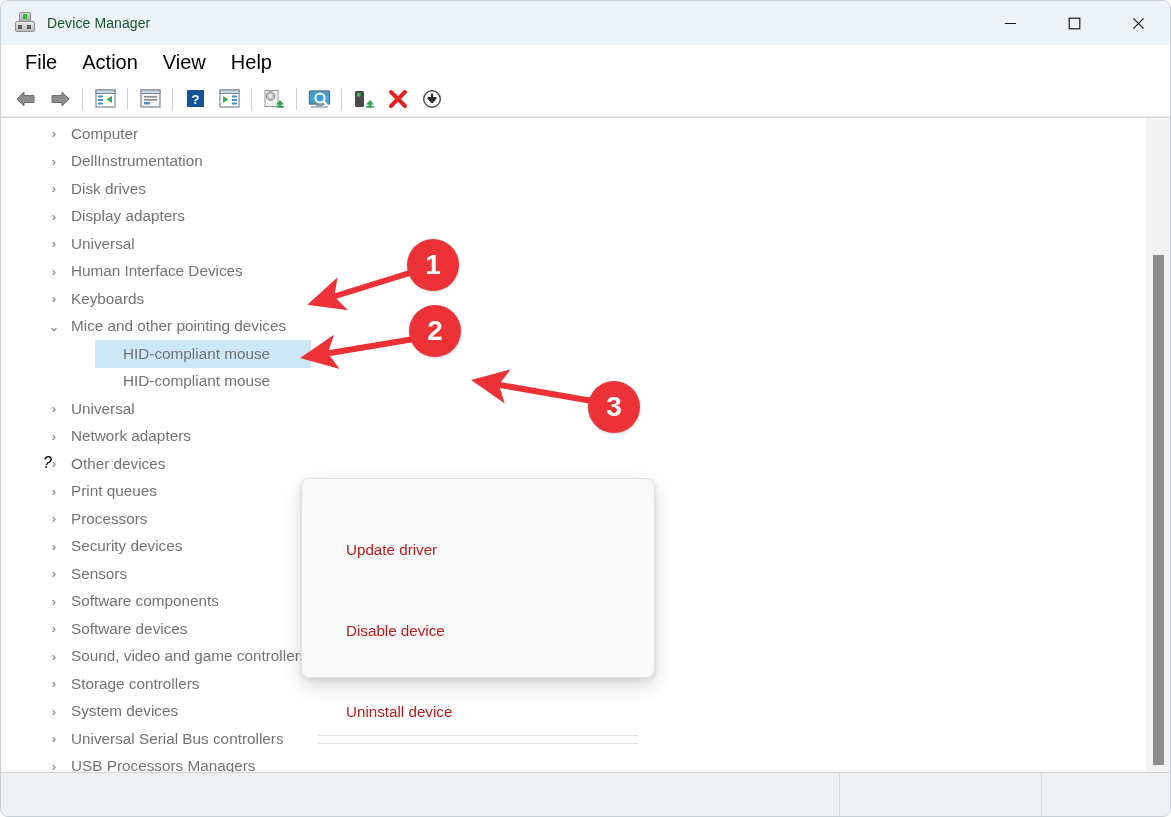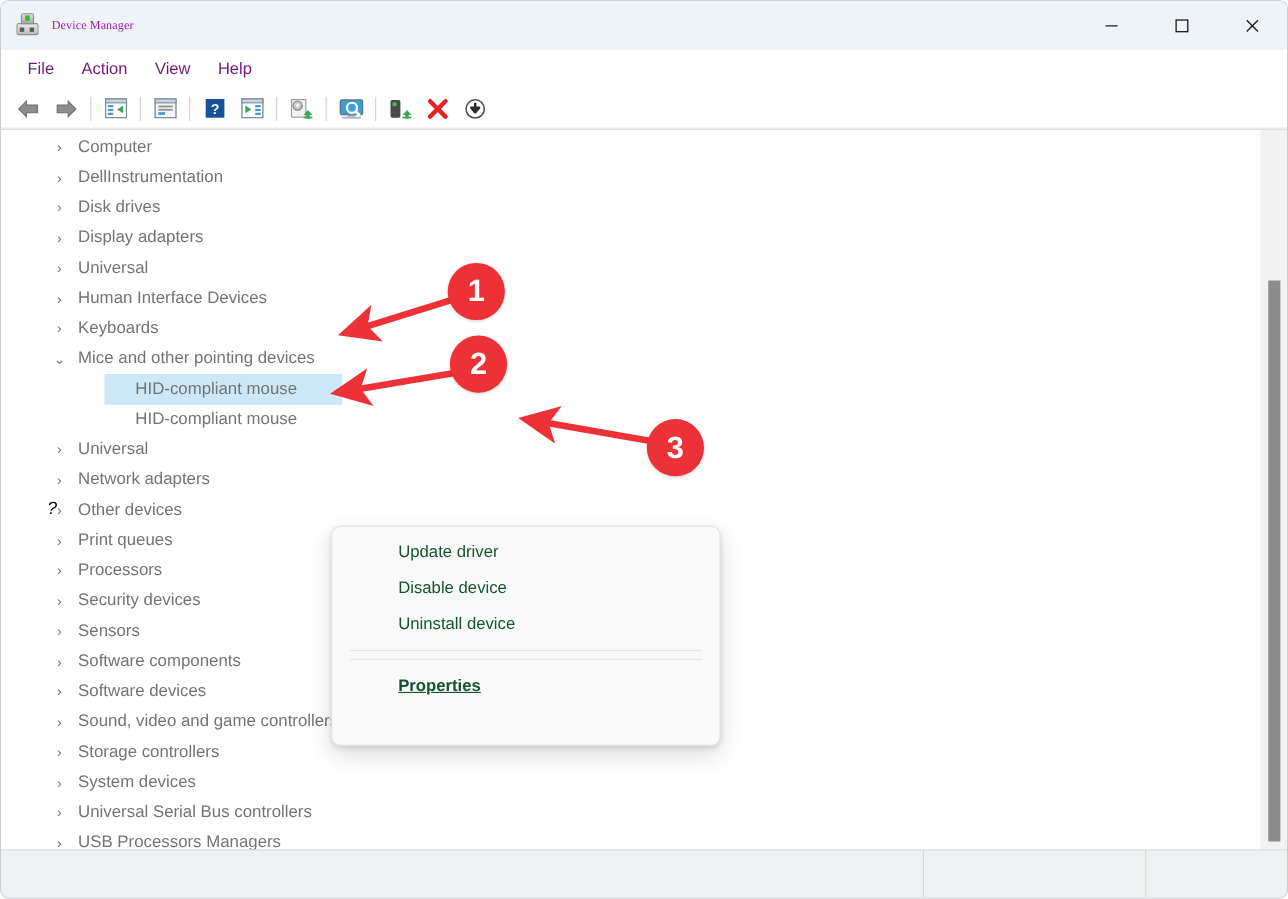--- a/index.html
+++ b/index.html
@@ -71,24 +71,23 @@
   .app-icon .slot1, .app-icon .slot2 {
     position: absolute;
     bottom: 5px;
     width: 4px; height: 4px;
     background: #5d5d5d;
   }
   .app-icon .slot1 { left: 4px; }
   .app-icon .slot2 { left: 13px; }
 
   .title-text {
-    font-size: 11px;
-    color: #a21caf;
+    font-size: 14px;
+    color: #14532d;
     letter-spacing: 0.1px;
-    font-family: Liberation Serif, serif;
   }
 
   .win-buttons {
     position: absolute;
     right: 0; top: 0;
     height: 44px;
     display: flex;
   }
   .win-btn {
     width: 64px; height: 44px;
@@ -104,22 +103,22 @@
     height: 36px;
     background: #ffffff;
     display: flex;
     align-items: center;
     padding-left: 14px;
     gap: 5px;
     flex: 0 0 auto;
     border-bottom: 1px solid #ffffff;
   }
   .menu-item {
-    font-size: 15px;
-    color: #701a75;
+    font-size: 20px;
+    color: #000000;
     padding: 4px 10px;
     border-radius: 3px;
     cursor: default;
   }
 
   
   .toolbar {
     height: 36px;
     background: #ffffff;
     display: flex;
@@ -239,24 +238,25 @@
     border: 1px solid #e2e2e2;
     border-radius: 8px;
     box-shadow: 0 8px 20px rgba(0,0,0,0.14), 0 2px 5px rgba(0,0,0,0.10);
     z-index: 40;
     padding: 6px 0;
   }
   .ctx-item {
     height: 33px;
     display: flex;
     align-items: center;
-    padding-left: 60px;
+    padding-left: 44px;
     font-size: 15.2px;
-    color: #14532d;
+    color: #b91c1c;
     cursor: default;
+    margin-top: 48px;
   }
   .ctx-item.bold { font-weight: bold; text-decoration: underline; }
   .ctx-sep {
     height: 1px;
     background: #e4e4e4;
     margin: 7px 16px;
   }
 
   
   .anno-layer {

